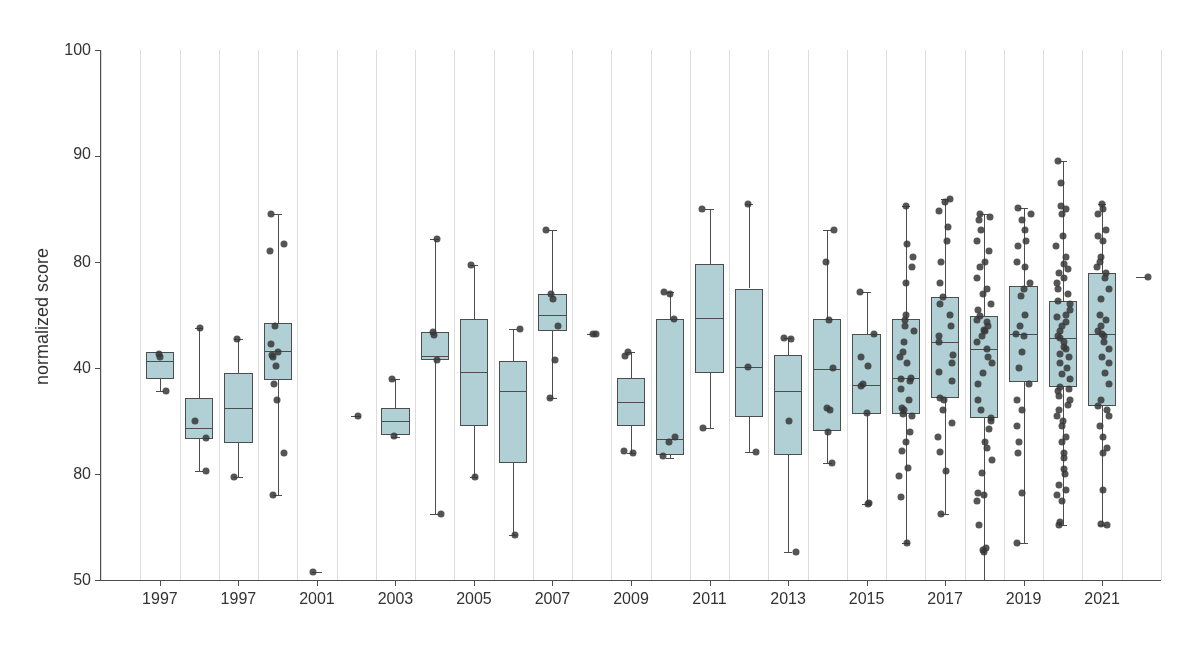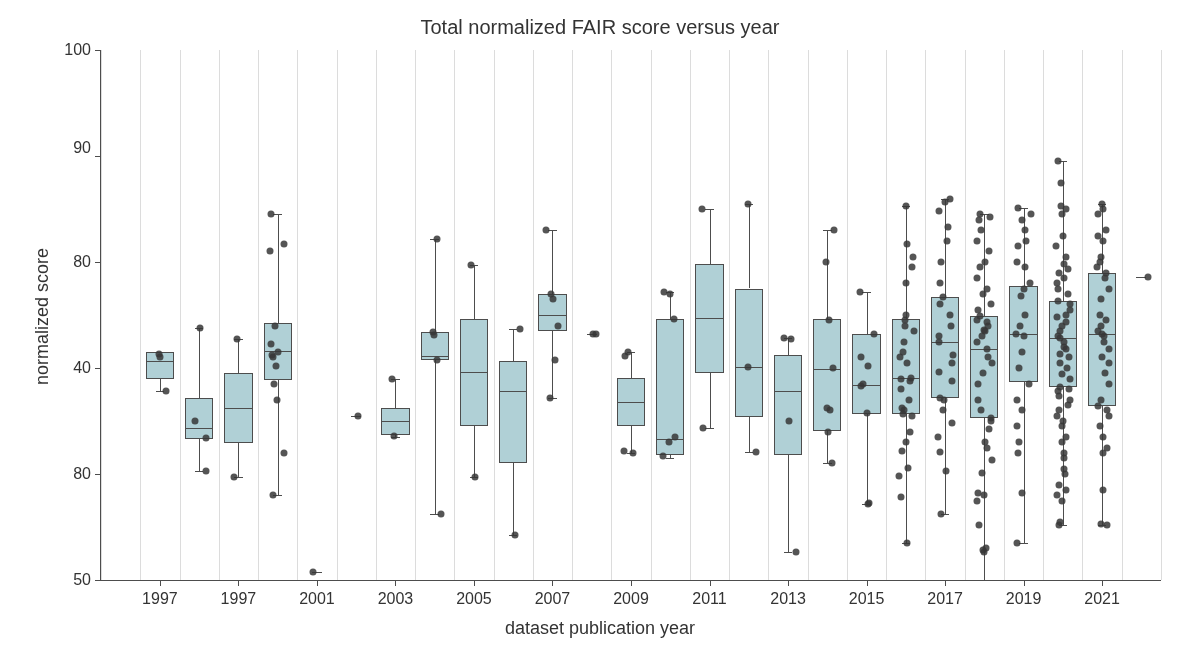--- a/index.html
+++ b/index.html
@@ -16,33 +16,31 @@
   .box{position:absolute;background:#b0d0d6;border:1px solid #4d4d4d;box-sizing:border-box;}
   .median{position:absolute;height:1px;background:#4d4d4d;}
   .whisk{position:absolute;width:1px;background:#4d4d4d;left:50%;}
   .cap{position:absolute;height:1px;background:#4d4d4d;}
   .pt{position:absolute;width:7px;height:7px;border-radius:50%;background:rgba(55,55,55,0.85);transform:translate(-50%,-50%);} 
 </style>
 </head>
 <body>
 <div class="stage">
 
-<div class="title" style="top: 16px;">Total normalized FAIR score versus year</div>
-<div class="xlabel" style="top: 618px;">dataset publication year</div>
 <div class="ylabel" style="left: 32px; top: 385px;">normalized score</div>
 <div class="plot" id="plot" style="left: 100px; top: 50px; width: 1060px; height: 530px;">
       <div class="ytick-lab" style="top: 530px;">50</div>
       <div class="ytick-mark" style="top: 530px;"></div>
       <div class="ytick-lab" style="top: 424px;">80</div>
       <div class="ytick-mark" style="top: 424px;"></div>
       <div class="ytick-lab" style="top: 318px;">40</div>
       <div class="ytick-mark" style="top: 318px;"></div>
       <div class="ytick-lab" style="top: 212px;">80</div>
       <div class="ytick-mark" style="top: 212px;"></div>
-      <div class="ytick-lab" style="top: 98px;">90</div>
+      <div class="ytick-lab" style="top: 104px;">90</div>
       <div class="ytick-mark" style="top: 106px;"></div>
       <div class="ytick-lab" style="top: 0px;">100</div>
       <div class="ytick-mark" style="top: 0px;"></div>
       <div class="grid-line" style="left: 0px;"></div>
       <div class="grid-line" style="left: 39.2593px;"></div>
       <div class="grid-line" style="left: 78.5185px;"></div>
       <div class="grid-line" style="left: 117.778px;"></div>
       <div class="grid-line" style="left: 157.037px;"></div>
       <div class="grid-line" style="left: 196.296px;"></div>
       <div class="grid-line" style="left: 235.556px;"></div>

